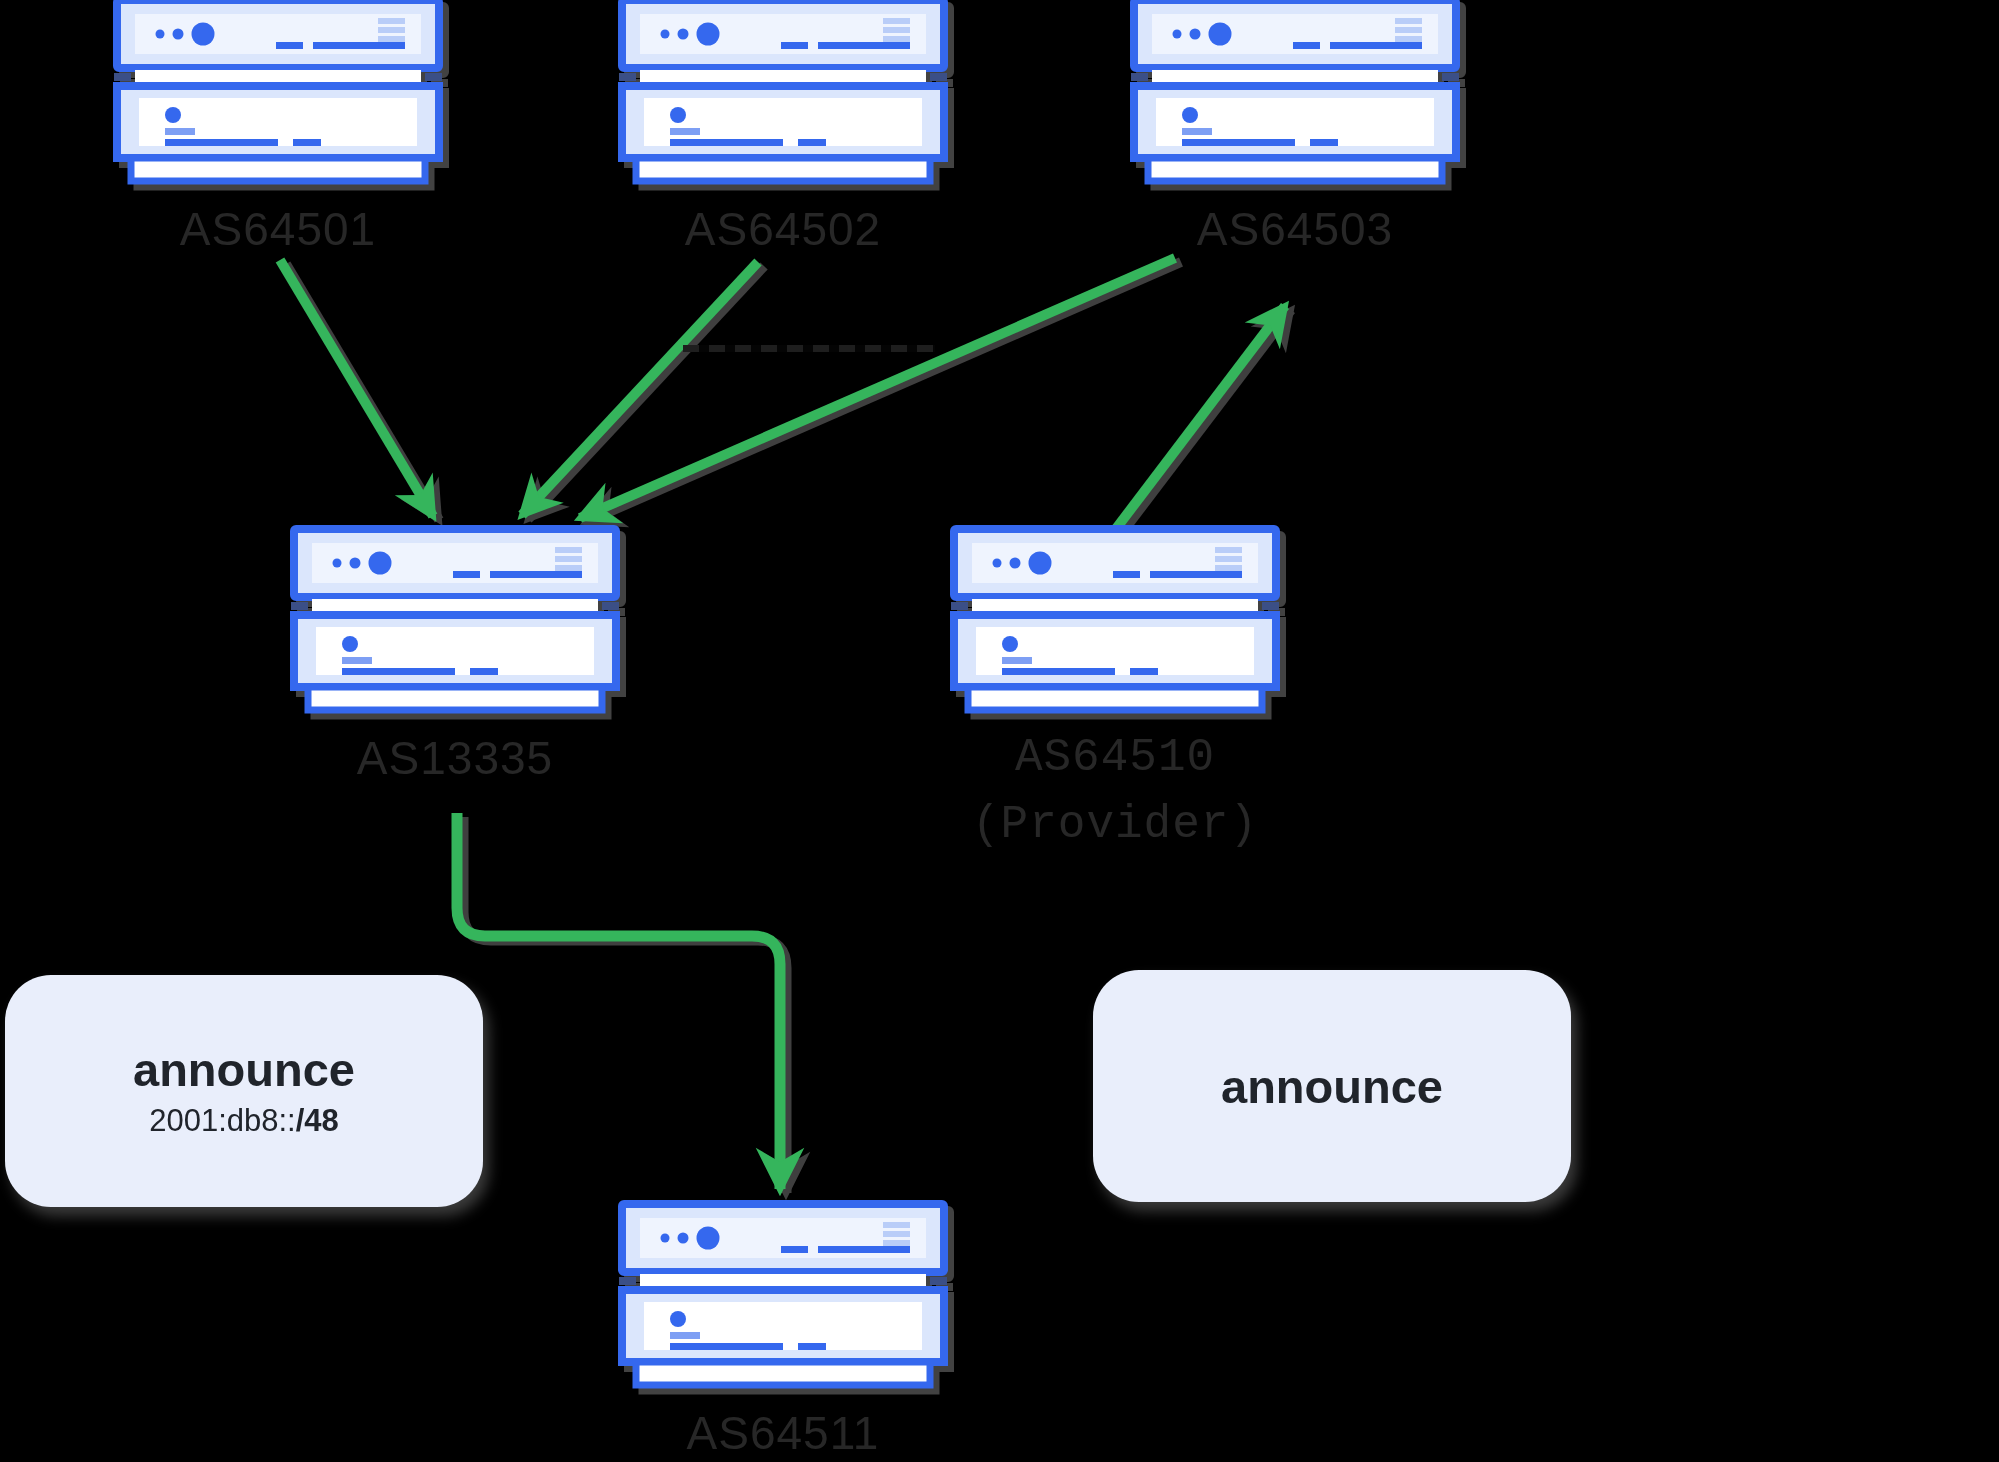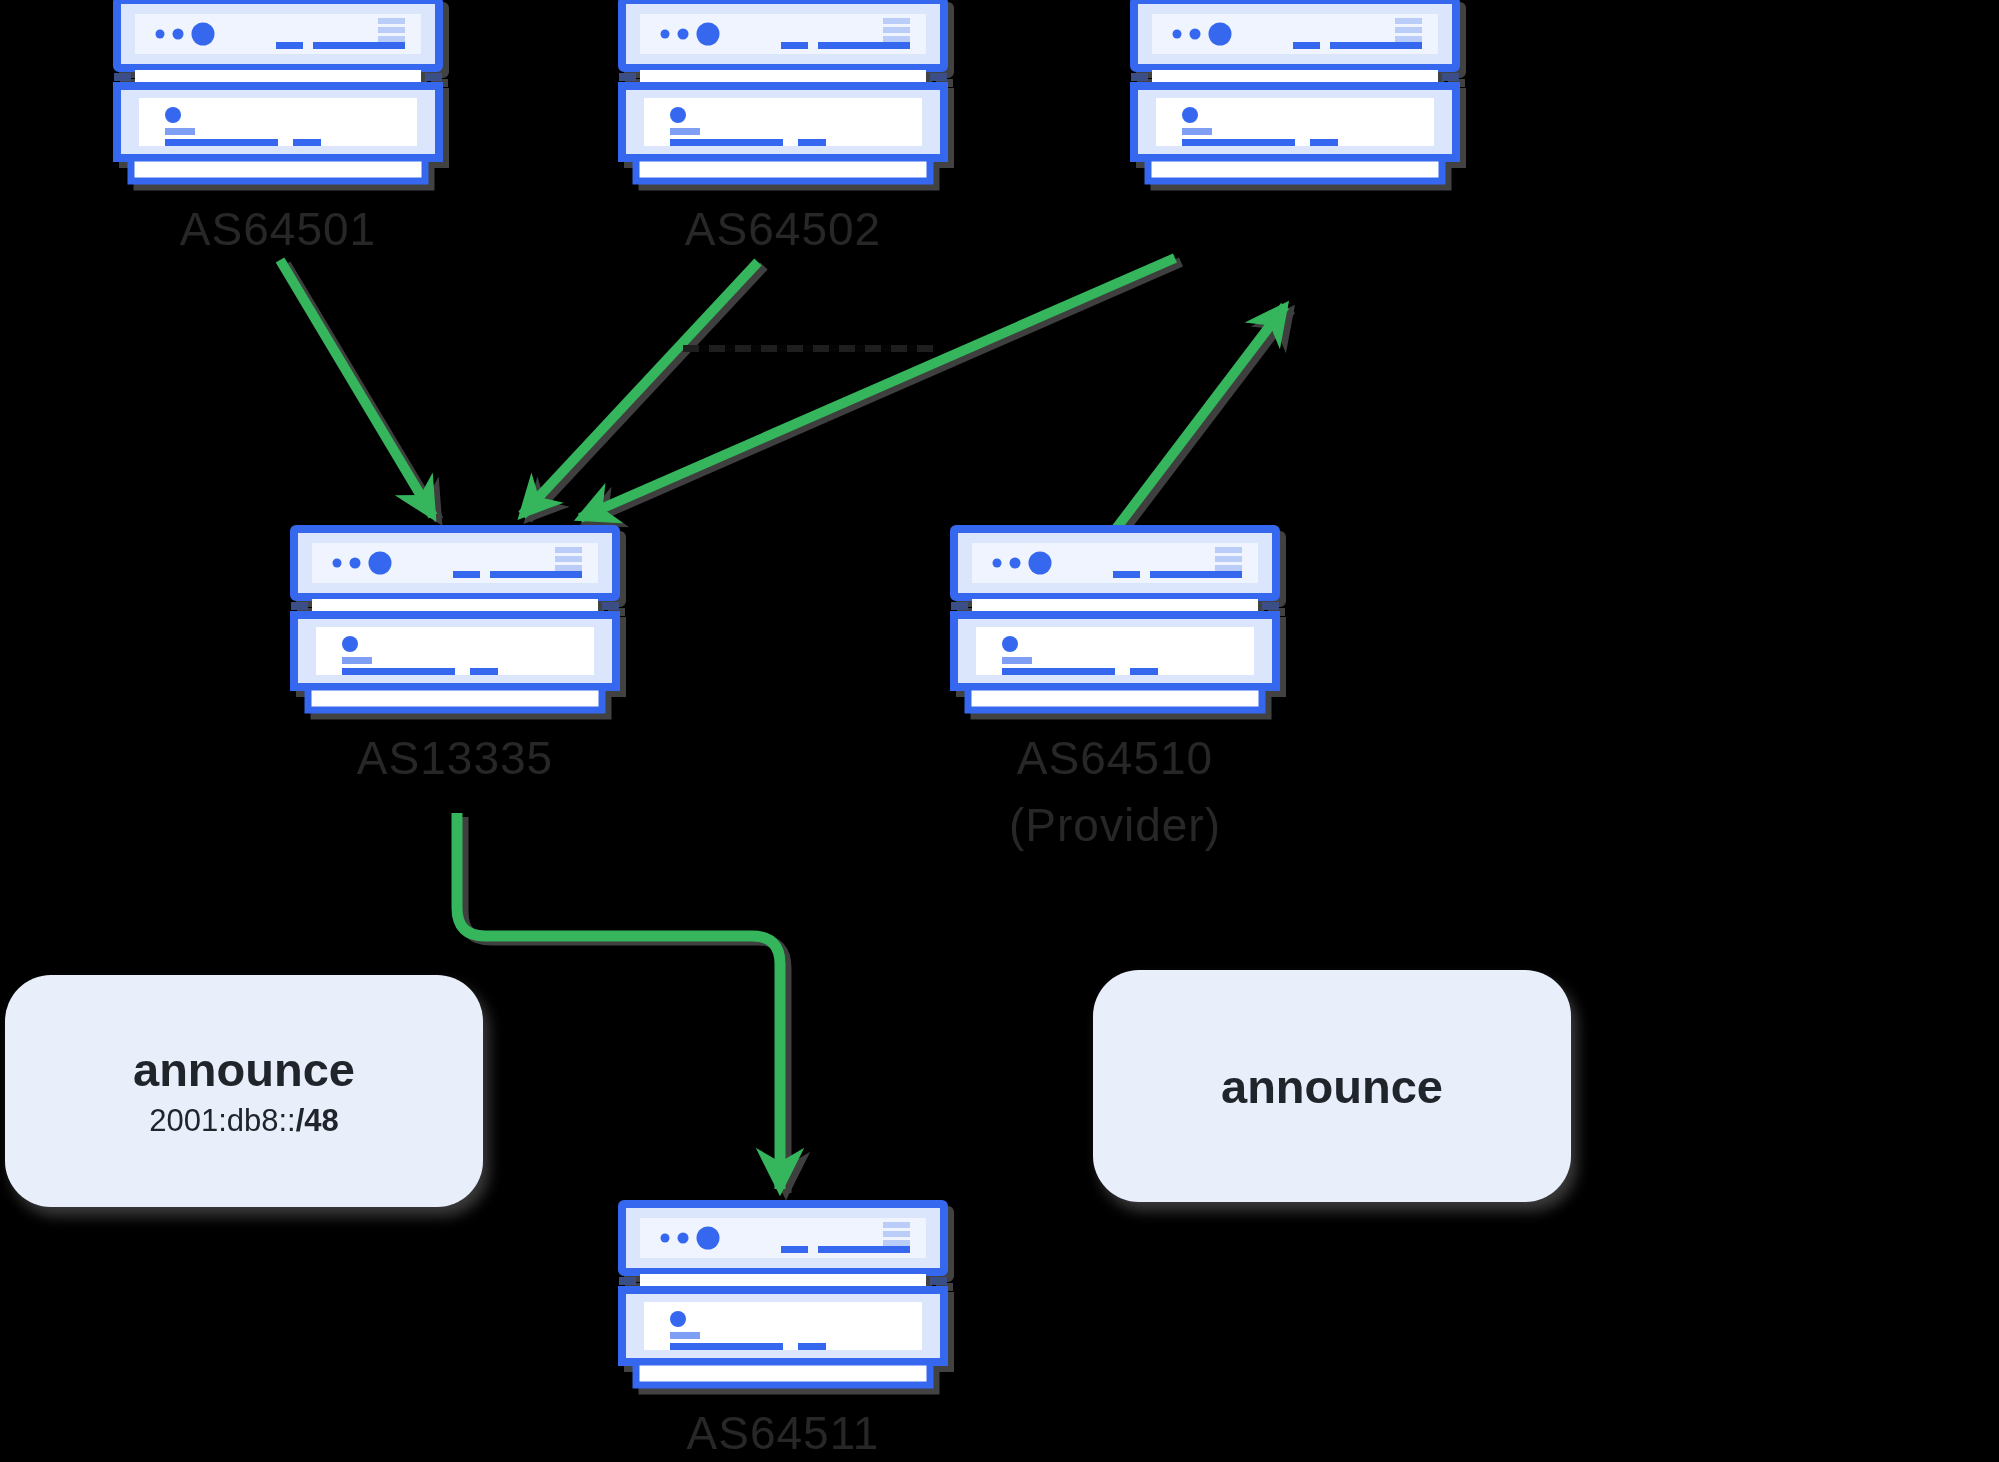--- a/index.html
+++ b/index.html
@@ -148,20 +148,21 @@
       <rect class="f-notch" x="312" y="77" width="17" height="8"></rect>
       <rect class="f-white" x="22" y="74" width="286" height="13"></rect>
       <rect class="f-fill s-blue" x="4" y="90" width="322" height="72"></rect>
       <rect class="f-white" x="26" y="102" width="278" height="48"></rect>
       <circle class="f-blue" cx="60" cy="119" r="8"></circle>
       <rect class="f-med" x="52" y="132" width="30" height="7"></rect>
       <rect class="f-blue" x="52" y="143" width="113" height="7"></rect>
       <rect class="f-blue" x="180" y="143" width="28" height="7"></rect>
       <rect class="f-white s-blue-thin" x="18" y="162" width="294" height="23"></rect>
     </svg>
+    <div class="node-label">AS64503</div>
   </div>
 
   <div class="node" style="left:290px;top:525px;">
     <svg class="server" viewBox="0 0 330 192">
       <rect class="f-fill s-blue" x="4" y="4" width="322" height="68" rx="2"></rect>
       <rect class="f-panel" x="22" y="18" width="286" height="40"></rect>
       <circle class="f-blue" cx="47" cy="38" r="4.5"></circle>
       <circle class="f-blue" cx="65" cy="38" r="5.5"></circle>
       <circle class="f-blue" cx="90" cy="38" r="11.5"></circle>
       <rect class="f-light" x="265" y="22" width="27" height="6"></rect>
@@ -176,21 +177,21 @@
       <rect class="f-white" x="26" y="102" width="278" height="48"></rect>
       <circle class="f-blue" cx="60" cy="119" r="8"></circle>
       <rect class="f-med" x="52" y="132" width="30" height="7"></rect>
       <rect class="f-blue" x="52" y="143" width="113" height="7"></rect>
       <rect class="f-blue" x="180" y="143" width="28" height="7"></rect>
       <rect class="f-white s-blue-thin" x="18" y="162" width="294" height="23"></rect>
     </svg>
     <div class="node-label">AS13335</div>
   </div>
 
-  <div class="node" style="left:950px;top:525px;">
+  <div class="node" style="left:950px;top:525px;font-family:Liberation Mono, monospace;">
     <svg class="server" viewBox="0 0 330 192">
       <rect class="f-fill s-blue" x="4" y="4" width="322" height="68" rx="2"></rect>
       <rect class="f-panel" x="22" y="18" width="286" height="40"></rect>
       <circle class="f-blue" cx="47" cy="38" r="4.5"></circle>
       <circle class="f-blue" cx="65" cy="38" r="5.5"></circle>
       <circle class="f-blue" cx="90" cy="38" r="11.5"></circle>
       <rect class="f-light" x="265" y="22" width="27" height="6"></rect>
       <rect class="f-light" x="265" y="31" width="27" height="6"></rect>
       <rect class="f-light" x="265" y="40" width="27" height="6"></rect>
       <rect class="f-blue" x="163" y="46" width="27" height="7"></rect>

